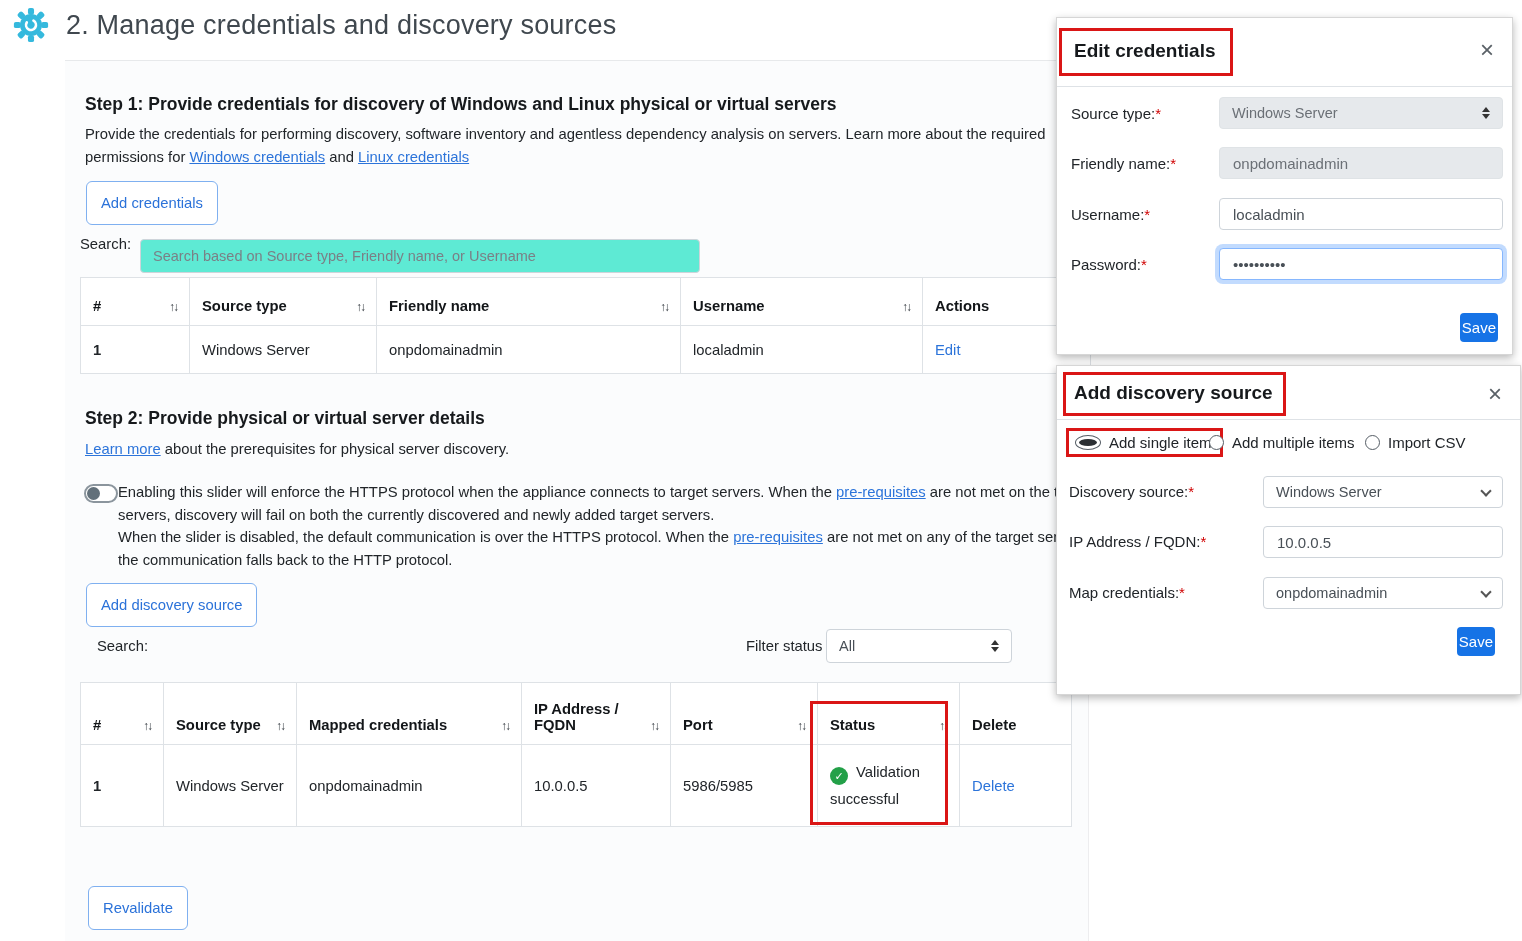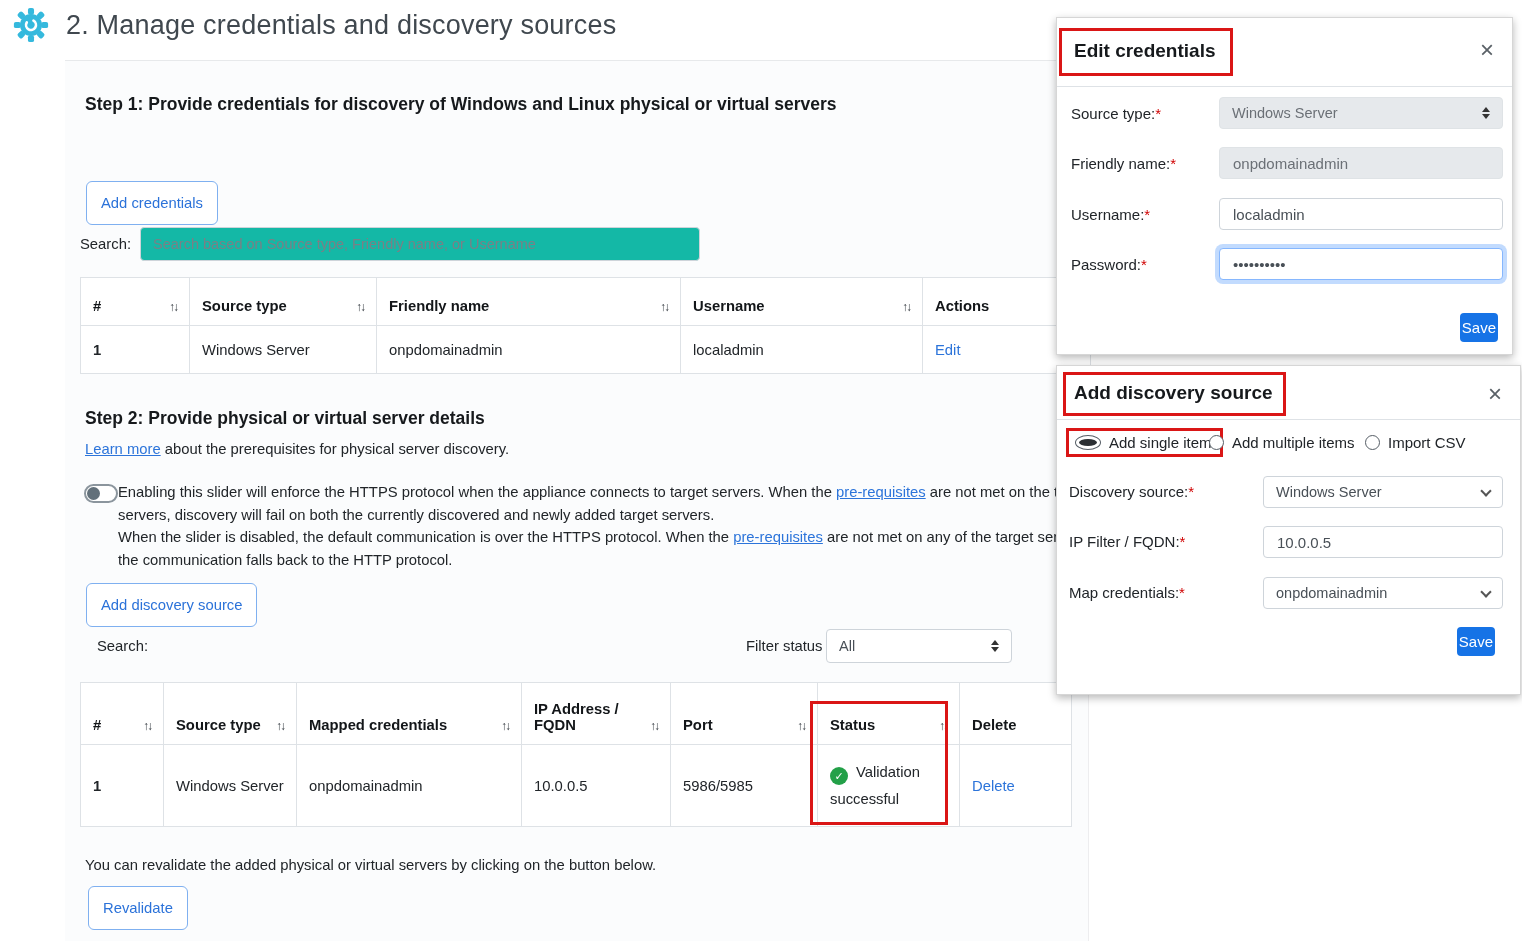--- a/index.html
+++ b/index.html
@@ -19,22 +19,22 @@
   .para { position:absolute; font-size:14.8px; line-height:22.5px; color:#212529; }
   a.lnk { color:#2c74da; text-decoration:underline; cursor:pointer; }
   a.plain { color:#2c74da; text-decoration:none; cursor:pointer; }
 
   .btn-outline { position:absolute; background:#fff; border:1px solid #7fb0f0; color:#2b72d9;
     border-radius:6px; font-size:14.8px; padding:13px 14px; font-family:inherit; cursor:pointer; }
   .btn-primary { position:absolute; background:#1673e6; border:none; color:#fff;
     border-radius:4px; font-size:15px; padding:6px 2px; font-family:inherit; cursor:pointer; }
 
   .lbl { position:absolute; font-size:14.8px; color:#212529;text-align:center; }
-  .inp { position:absolute; border:1px solid #ced4da; border-radius:4px; background:#14b8a6;
-    font-size:14.5px; color:#495057; padding:6px 12px; font-family:inherit; }
+  .inp { position:absolute; border:1px solid #ced4da; border-radius:4px; background:#5eead4;
+    font-size:14.5px; color:#495057; padding:6px 12px; font-family:inherit;margin-top:12px; }
   .inp::placeholder { color:#7a8086; }
 
   
   .sel { position:absolute; border:1px solid #ced4da; border-radius:4px; background:#fff;
     font-size:14.5px; color:#495057; display:flex; align-items:center;
     justify-content:space-between; padding:0 12px; cursor:pointer; }
   .updown { display:inline-flex; flex-direction:column; align-items:center; gap:2px; }
   .updown i { display:block; width:0; height:0; border-left:4px solid transparent; border-right:4px solid transparent; }
   .updown .u { border-bottom:5px solid #333; }
   .updown .d { border-top:5px solid #333; }
@@ -107,20 +107,23 @@
         </g>
         <circle cx="50" cy="50" r="13" fill="none" stroke="#fff" stroke-width="7" stroke-dasharray="60 22" stroke-linecap="round" transform="rotate(-60 50 50)"></circle>
       </svg>
     </span>
     <span class="app-title">2. Manage credentials and discovery sources</span>
   </div>
 
   <div class="card">
 
     <div class="h-step" style="left:20px; top:33px;">Step 1: Provide credentials for discovery of Windows and Linux physical or virtual servers</div>
+    <div class="para" style="left:20px; top:62px; width:968px;">
+      <span>Provide the credentials for performing discovery, software inventory and agentless dependency analysis on servers. Learn more about the required permissions for </span><a class="lnk">Windows credentials</a><span> and </span><a class="lnk">Linux credentials</a>
+    </div>
 
     <button class="btn-outline" style="left:21px; top:120px;">Add credentials</button>
 
     <div class="lbl" style="left:15px; top:175px;">Search:</div>
     <input class="inp" style="left: 75px; top: 166px; width: 560px; height: 34px;" placeholder="Search based on Source type, Friendly name, or Username">
 
     <table style="left:15px; top:216px; width:1010px;">
       <colgroup>
           <col style="width:109px">
           <col style="width:187px">
@@ -252,21 +255,20 @@
         <td>10.0.0.5</td>
         <td>5986/5985</td>
         <td style="line-height:27px;"><span class="check-badge">✓</span><span>Validation successful</span></td>
         <td><a class="plain">Delete</a></td>
       </tr>
     </tbody>
       </table>
 
     <div class="status-annotation" style="left:745px; top:640px; width:138px; height:124px;"></div>
 
-    <div class="para" style="left:20px; top:793px; width:900px;">You can revalidate the added physical or virtual servers by clicking on the button below.</div>
     <button class="btn-outline" style="left:23px; top:825px;">Revalidate</button>
   </div>
 
   <div class="modal" style="left:1056px; top:17px; width:457px; height:338px;">
     <span class="red-box" style="position:absolute; left:2px; top:10px; padding:9px 14px 11px 12px;">
       <span class="modal-title">Edit credentials</span>
     </span>
     <span class="close-x" style="right:18px; top:20px;">×</span>
     <div class="divider" style="top:68px;"></div>
 
@@ -310,21 +312,21 @@
       <span class="radio"></span>
       <span>Import CSV</span>
     </div>
 
     <div class="m-lbl" style="left:12px; top:117px;"><span>Discovery source:</span><span class="req">*</span></div>
     <div class="sel m-sel" style="left:206px; top:110px; width:240px;">
       <span>Windows Server</span>
       <span class="chev"></span>
     </div>
 
-    <div class="m-lbl" style="left:12px; top:167px;"><span>IP Filter / FQDN:</span><span class="req">*</span></div>
+    <div class="m-lbl" style="left:12px; top:167px;"><span>IP Address / FQDN:</span><span class="req">*</span></div>
     <input class="m-inp" style="left: 206px; top: 160px; width: 240px;" value="10.0.0.5">
 
     <div class="m-lbl" style="left:12px; top:218px;"><span>Map credentials:</span><span class="req">*</span></div>
     <div class="sel m-sel" style="left:206px; top:211px; width:240px;">
       <span>onpdomainadmin</span>
       <span class="chev"></span>
     </div>
 
     <button class="btn-primary" style="right:25px; top:261px;">Save</button>
   </div>

